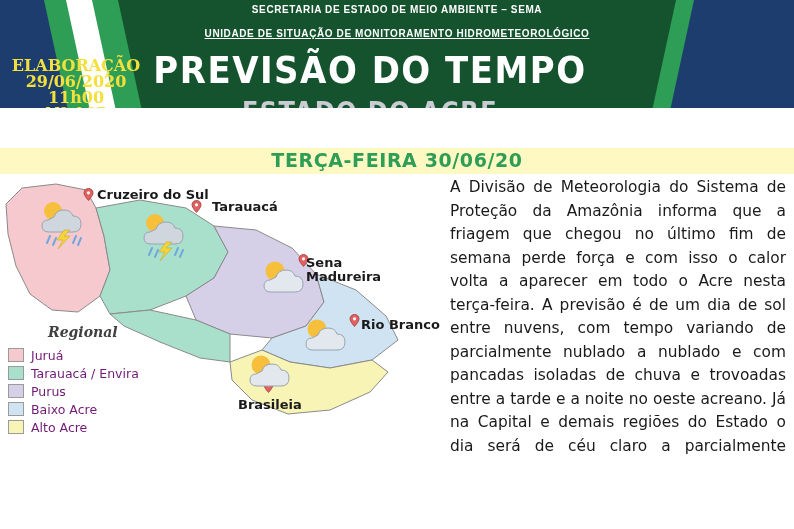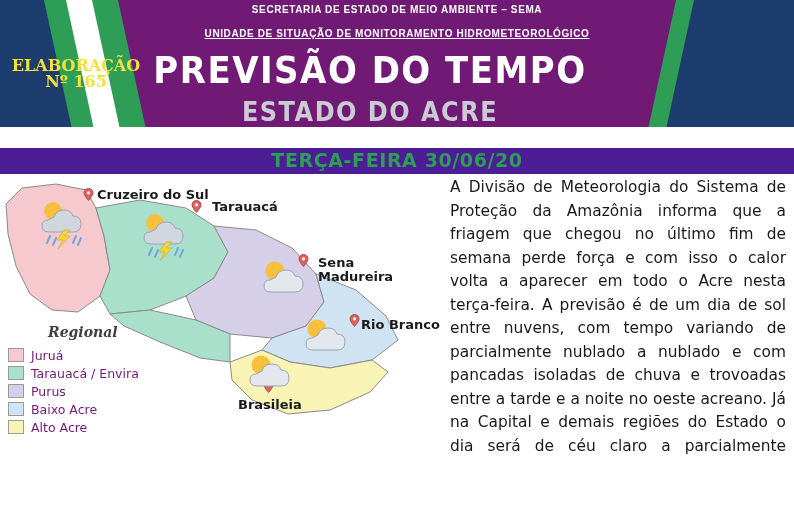--- a/index.html
+++ b/index.html
@@ -7,22 +7,22 @@
   body {
     width: 794px; height: 529px;
     font-family: "Liberation Sans", sans-serif;
     background: #ffffff;
     overflow: hidden;
     position: relative;
   }
 
   
   .header {
-    position: absolute; left: 0; top: 0; width: 794px; height: 127px;
-    background: #701a75;
+    position: absolute; left: 0; top: 0; width: 794px; height: 108px;
+    background: #14532d;
     overflow: hidden;
   }
   
   .hdr-green-left {
     position: absolute; left: 0; top: 0; width: 150px; height: 148px;
     background: #2e9d56;
     clip-path: polygon(0 0, 118px 0, 150px 148px, 0 148px);
   }
   .hdr-white-left {
     position: absolute; left: 0; top: 0; width: 140px; height: 148px;
@@ -121,21 +121,21 @@
     color: #ffffff; font-size: 11px; font-weight: bold; letter-spacing: 1px;
   }
   .seal-text2 {
     position: absolute; left: 0; top: 74px; width: 66px; text-align: center;
     color: #dfe3e8; font-size: 3.6px; letter-spacing: 0.2px; line-height: 4.6px;
   }
 
   
   .datebar {
     position: absolute; left: 0; top: 148px; width: 794px; height: 26px;
-    background: #4c1d95;
+    background: #fef9c3;
   }
   .datebar-text {
     position: absolute; left: 0; right: 0; top: 1px;
     text-align: center; color: #2e9d56;
     font-size: 19px; font-weight: bold; letter-spacing: 0.6px;
     font-family: "DejaVu Sans", sans-serif;
   }
 
   
   .map-panel {
@@ -202,20 +202,21 @@
   <div class="hdr-green-right2"></div>
   <div class="hdr-navy-right"></div>
 
   <div class="hdr-line1">SECRETARIA DE ESTADO DE MEIO AMBIENTE – SEMA</div>
   <div class="hdr-line2">UNIDADE DE SITUAÇÃO DE MONITORAMENTO HIDROMETEOROLÓGICO</div>
   <div class="hdr-title">PREVISÃO DO TEMPO</div>
   <div class="hdr-subtitle">ESTADO DO ACRE</div>
 
   <div class="elab-box">
     <div>ELABORAÇÃO</div>
+    <div>29/06/2020 11h00</div>
     <div>Nº 165</div>
   </div>
 
 </div>
 
 <div class="datebar">
   <div class="datebar-text">TERÇA-FEIRA 30/06/20</div>
 </div>
 
 <div class="map-panel">
@@ -244,21 +245,21 @@
   <svg class="city-dot" style="left:190px; top:26px;" viewBox="0 0 13 13">
     <path d="M6.5 0.5 C3.9 0.5 2 2.4 2 4.8 C2 7.8 6.5 12.5 6.5 12.5 C6.5 12.5 11 7.8 11 4.8 C11 2.4 9.1 0.5 6.5 0.5 Z" fill="#e2615f" stroke="#9b3b3a" stroke-width="0.8"></path>
     <circle cx="6.5" cy="4.8" r="1.6" fill="#ffffff"></circle>
   </svg>
   <div class="city-label" style="left:200px; top:26px;padding-left:12px;">Tarauacá</div>
 
   <svg class="city-dot" style="left:297px; top:80px;" viewBox="0 0 13 13">
     <path d="M6.5 0.5 C3.9 0.5 2 2.4 2 4.8 C2 7.8 6.5 12.5 6.5 12.5 C6.5 12.5 11 7.8 11 4.8 C11 2.4 9.1 0.5 6.5 0.5 Z" fill="#e2615f" stroke="#9b3b3a" stroke-width="0.8"></path>
     <circle cx="6.5" cy="4.8" r="1.6" fill="#ffffff"></circle>
   </svg>
-  <div class="city-label" style="left:318px; top:82px; white-space:pre;">Sena
+  <div class="city-label" style="left:306px; top:82px; white-space:pre;">Sena
 Madureira</div>
 
   <svg class="city-dot" style="left:348px; top:140px;" viewBox="0 0 13 13">
     <path d="M6.5 0.5 C3.9 0.5 2 2.4 2 4.8 C2 7.8 6.5 12.5 6.5 12.5 C6.5 12.5 11 7.8 11 4.8 C11 2.4 9.1 0.5 6.5 0.5 Z" fill="#e2615f" stroke="#9b3b3a" stroke-width="0.8"></path>
     <circle cx="6.5" cy="4.8" r="1.6" fill="#ffffff"></circle>
   </svg>
   <div class="city-label" style="left:361px; top:144px;">Rio Branco</div>
 
   <svg class="city-dot" style="left:262px; top:206px;" viewBox="0 0 13 13">
     <path d="M6.5 0.5 C3.9 0.5 2 2.4 2 4.8 C2 7.8 6.5 12.5 6.5 12.5 C6.5 12.5 11 7.8 11 4.8 C11 2.4 9.1 0.5 6.5 0.5 Z" fill="#e2615f" stroke="#9b3b3a" stroke-width="0.8"></path>

